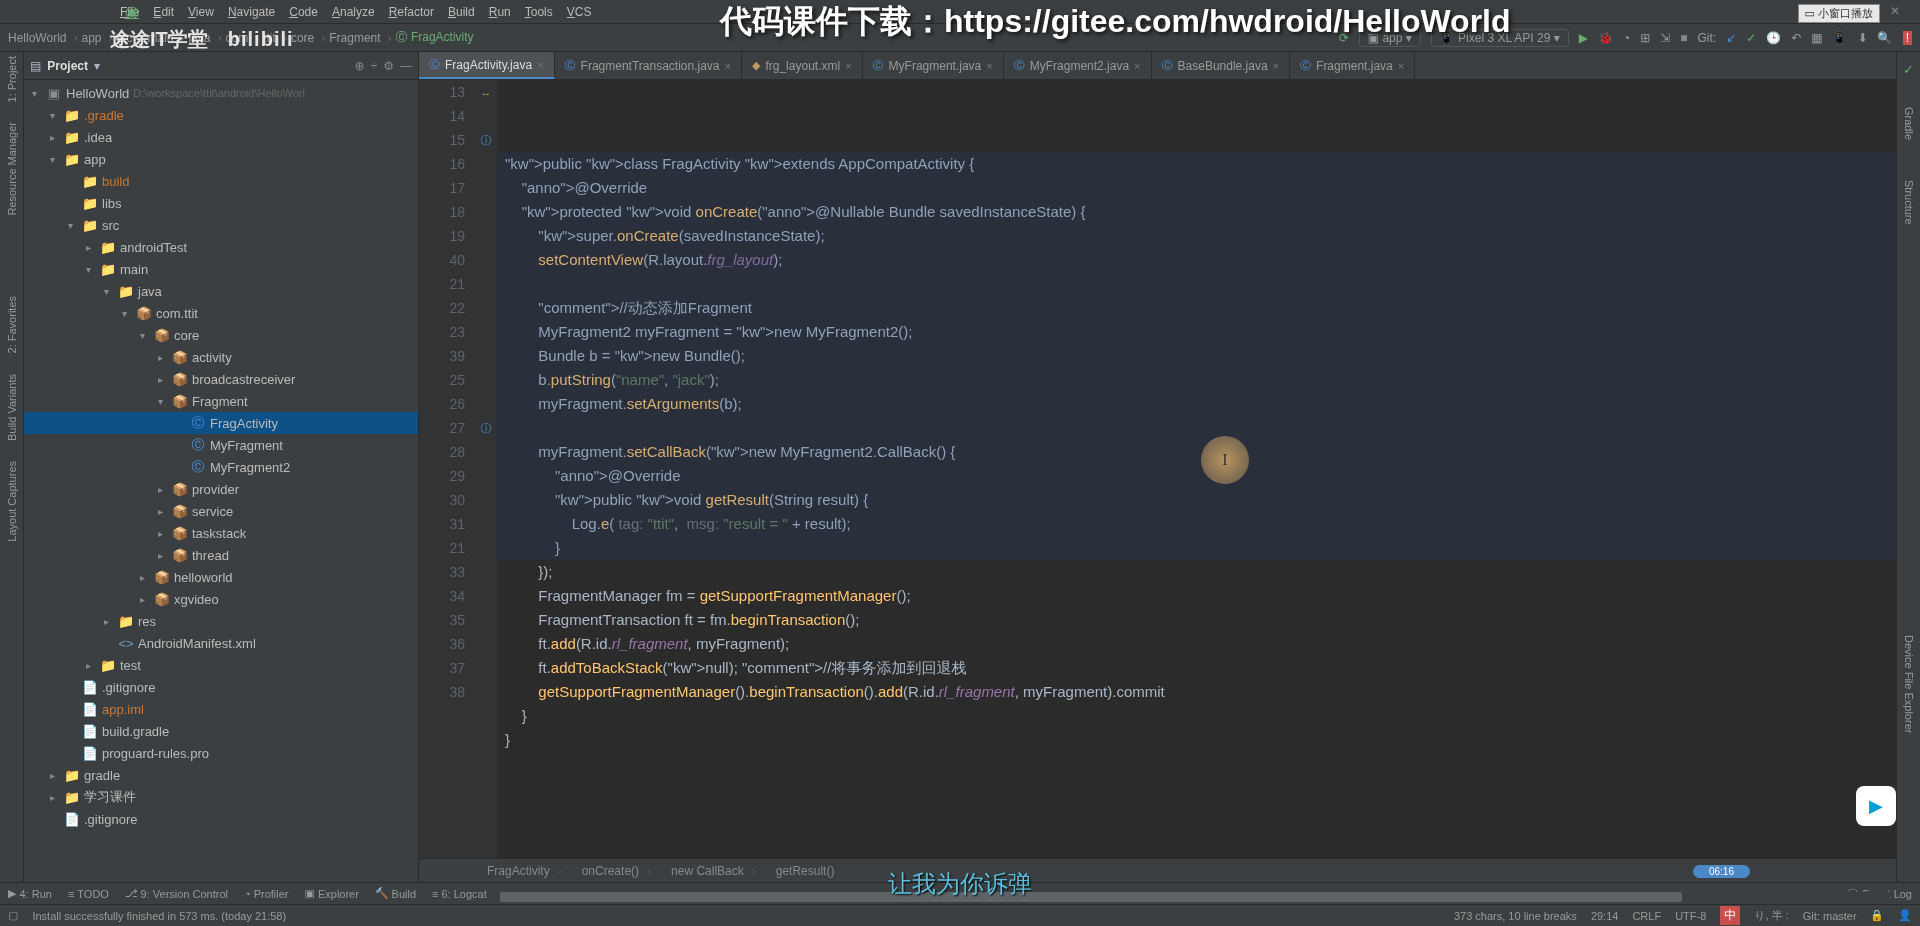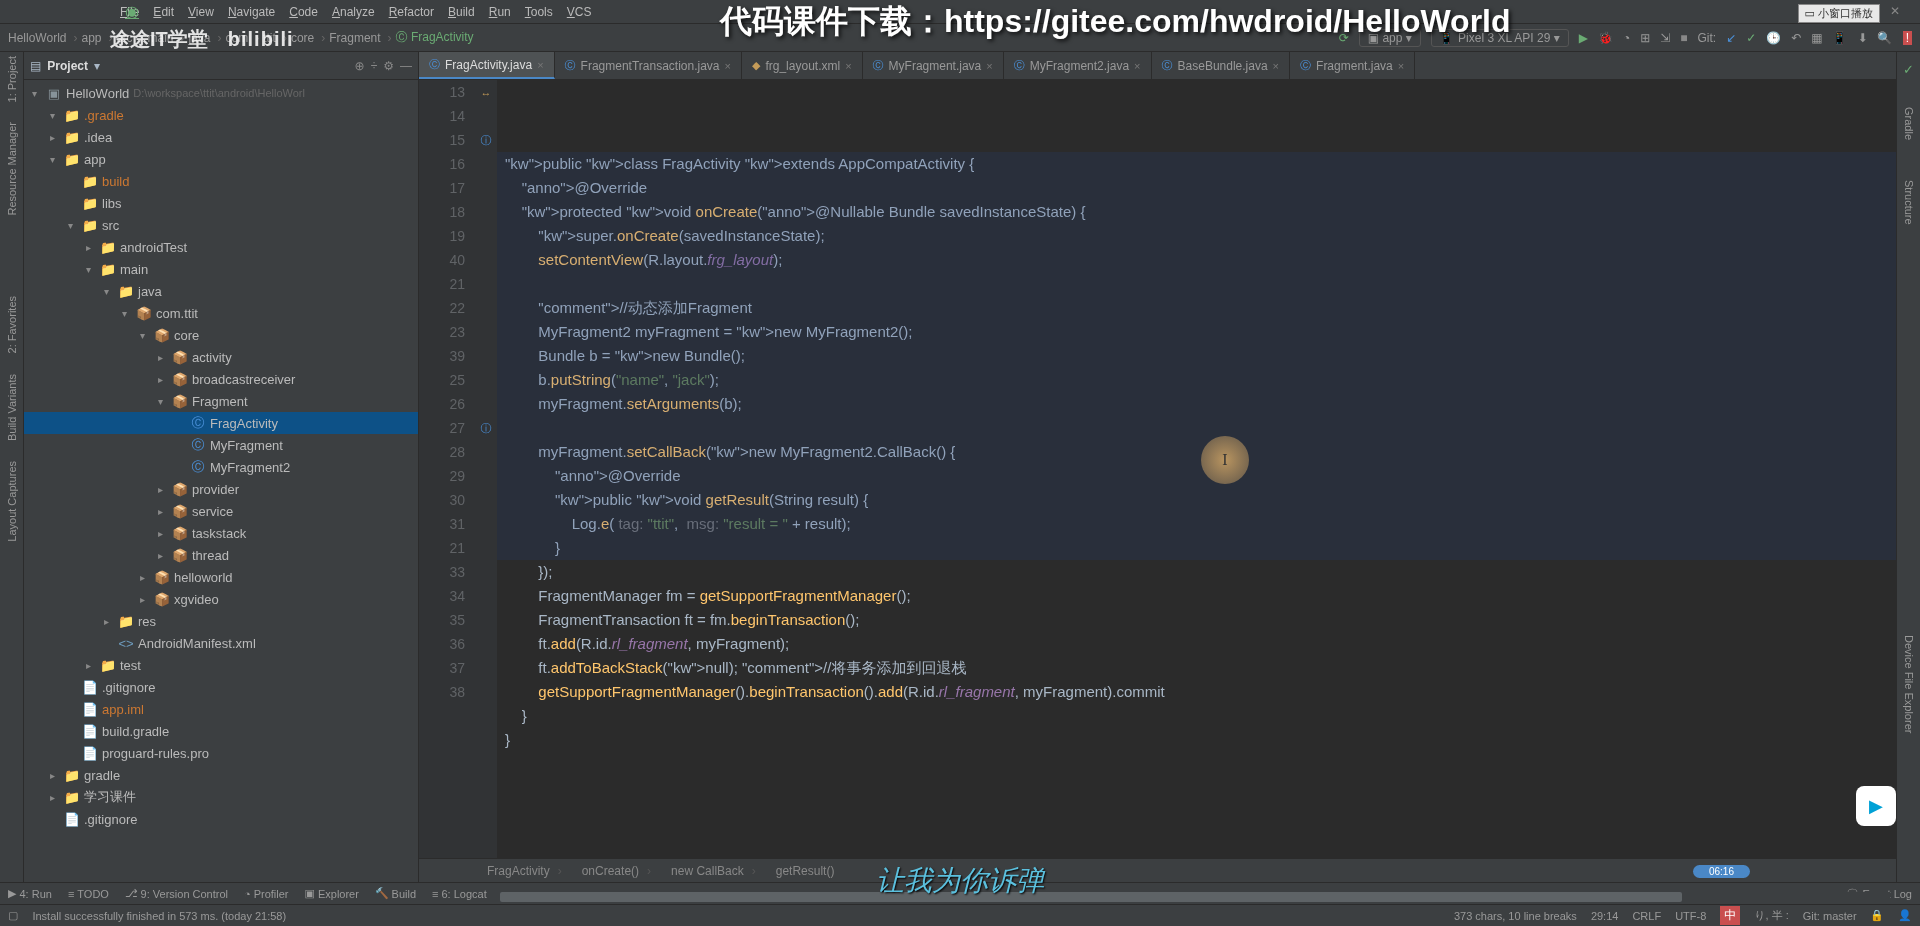--- a/index.html
+++ b/index.html
@@ -91,21 +91,21 @@
 .bottom-bar { height: 22px; background: #3c3f41; border-top: 1px solid #2b2b2b; display: flex; align-items: center; padding: 0 8px; font-size: 11px; color: #999; gap: 16px; }
 .bottom-bar .spacer { flex: 1; }
 .bottom-bar .item { display: flex; align-items: center; gap: 3px; }
 
 
 .status-bar { height: 22px; background: #3c3f41; border-top: 1px solid #2b2b2b; display: flex; align-items: center; padding: 0 8px; font-size: 11px; color: #999; gap: 14px; }
 .status-bar .spacer { flex: 1; }
 .status-bar .ime { background: #c94f4f; color: #fff; padding: 1px 4px; font-size: 12px; }
 
 
-.subtitle { position: absolute; bottom: 26px; left: 50%; transform: translateX(-50%); font-size: 28px; color: #5bc0de; z-index: 80; font-weight: 500; text-shadow: 1px 1px 2px #000; font-style: italic; }
+.subtitle { position: absolute; bottom: 26px; left: 50%; transform: translateX(-50%); font-size: 24px; color: #5bc0de; z-index: 80; font-weight: 500; text-shadow: 1px 1px 2px #000; }
 
 
 .bili-float { position: absolute; right: 24px; bottom: 100px; width: 40px; height: 40px; background: #fff; border-radius: 8px; display: flex; align-items: center; justify-content: center; color: #00a1d6; font-size: 18px; z-index: 90; }
 .time-badge { position: absolute; right: 170px; bottom: 48px; background: #4a88c7; color: #fff; font-size: 10px; padding: 1px 16px; border-radius: 8px; z-index: 85; }
 
 .scrollbar-h { position: absolute; bottom: 24px; left: 500px; right: 30px; height: 10px; background: #3c3f41; }
 .scrollbar-h .thumb { position: absolute; left: 0; width: 85%; height: 100%; background: #5e6366; border-radius: 2px; }
 </style>
 </head>
 <body>

